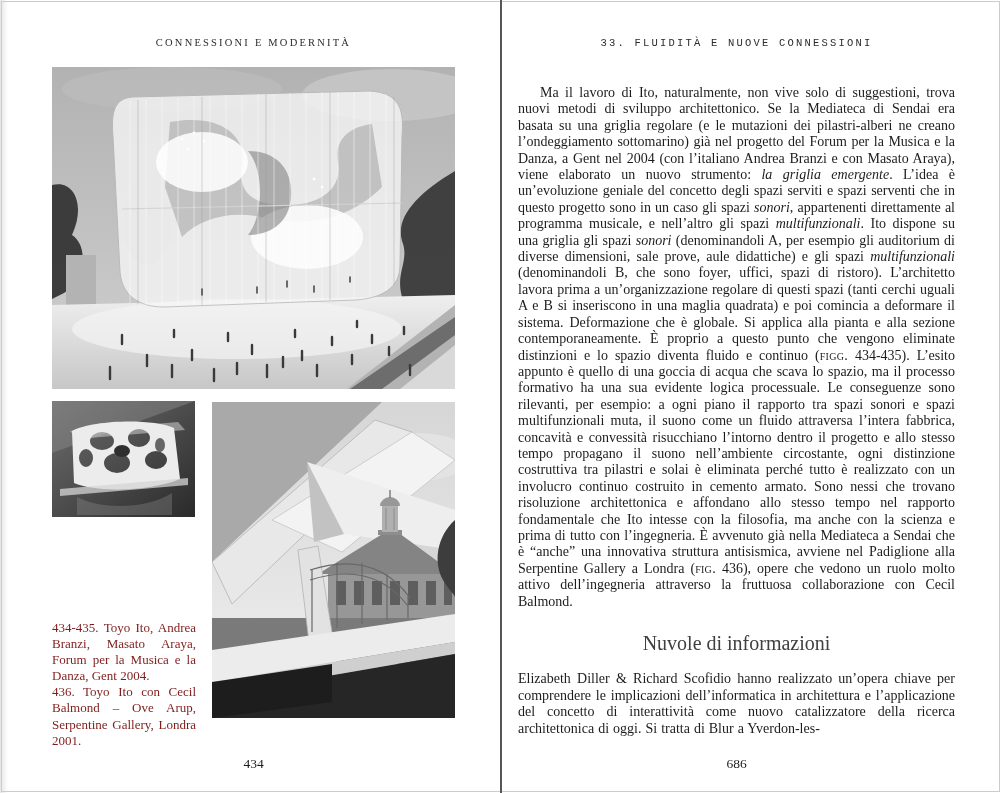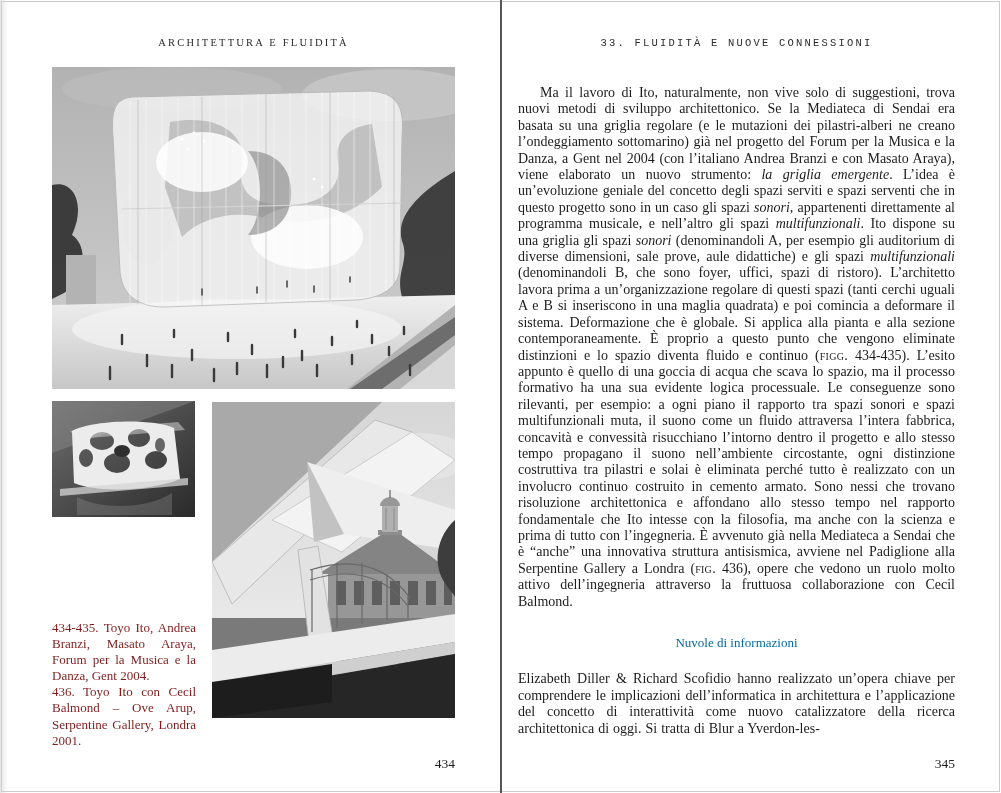--- a/index.html
+++ b/index.html
@@ -12,21 +12,21 @@
   .edge-shade{position:absolute;left:0;top:0;width:8px;height:793px;background:linear-gradient(to right,rgba(0,0,0,0.10),rgba(0,0,0,0));}
   .page-divider{position:absolute;left:500px;top:0;width:2px;height:793px;background:#565656;}
 
   .running-head{
     position:absolute;top:37px;text-align:center;
     font-size:10.5px;letter-spacing:2.2px;color:#2b2b2b;white-space:nowrap;
   }
   .running-head.left{left:52px;width:403px;}
   .running-head.right{left:518px;width:437px;font-family:Liberation Mono, monospace;}
 
-  .page-number{position:absolute;top:756px;text-align:right;font-size:13.5px;color:#1c1c1c;}
+  .page-number{position:absolute;top:756px;text-align:center;font-size:13.5px;color:#1c1c1c;}
   .page-number.left{left:52px;width:403px;}
   .page-number.right{left:518px;width:437px;}
 
   figure{margin:0;padding:0;position:absolute;line-height:0;}
   .fig-main{left:52px;top:67px;width:403px;height:322px;}
   .fig-small-left{left:52px;top:401px;width:143px;height:116px;}
   .fig-small-right{left:212px;top:402px;width:243px;height:316px;}
   figure svg{display:block;width:100%;height:100%;}
 
   .caption{
@@ -37,33 +37,33 @@
 
   .body-text{
     position:absolute;left:518px;top:85px;width:437px;
     font-size:14px;line-height:16.4px;color:#1c1c1c;
   }
   .body-text p.para{margin:0;text-align:justify;word-spacing:0.5px;}
   .body-text p.para.indent{text-indent:22px;}
   .it{font-style:italic;}
   .sc{font-variant:small-caps;letter-spacing:0.3px;}
   .section-heading{
-    text-align:center;font-size:13px;color:#0369a1;
+    text-align:center;font-size:20px;color:#404040;
     margin:25px 0 20px 0;font-weight:normal;
   }
 </style>
 </head>
 <body>
 
 <div class="edge-shade"></div>
 <div class="spread-frame"></div>
 <div class="page-divider"></div>
 
 <div>
-  <div class="running-head left">ARCHITETTURA E FLUIDITÀ</div>
+  <div class="running-head left">CONNESSIONI E MODERNITÀ</div>
 
   <figure class="fig-main">
     <svg viewBox="0 0 403 322" preserveAspectRatio="none" aria-hidden="true">
       <defs>
         <linearGradient id="skyA" x1="0" y1="0" x2="0" y2="1">
           <stop offset="0" stop-color="#b2b2b2"></stop>
             <stop offset="1" stop-color="#d0d0d0"></stop>
         </linearGradient>
         <linearGradient id="groundA" x1="0" y1="0" x2="0" y2="1">
           <stop offset="0" stop-color="#efefef"></stop>
@@ -261,14 +261,14 @@
 
 <div>
   <div class="running-head right">33.  FLUIDITÀ E NUOVE CONNESSIONI</div>
 
   <div class="body-text">
       <p class="para indent"><span>Ma il lavoro di Ito, naturalmente, non vive solo di suggestioni, trova nuovi metodi di sviluppo architettonico. Se la Mediateca di Sendai era basata su una griglia regolare (e le mutazioni dei pilastri-alberi ne creano l’ondeggiamento sottomarino) già nel progetto del Forum per la Musica e la Danza, a Gent nel 2004 (con l’italiano Andrea Branzi e con Masato Araya), viene elaborato un nuovo strumento: </span><span class="it">la griglia emergente</span><span>. L’idea è un’evoluzione geniale del concetto degli spazi serviti e spazi serventi che in questo progetto sono in un caso gli spazi </span><span class="it">sonori</span><span>, appartenenti direttamente al programma musicale, e nell’altro gli spazi </span><span class="it">multifunzionali</span><span>. Ito dispone su una griglia gli spazi </span><span class="it">sonori</span><span> (denominandoli A, per esempio gli auditorium di diverse dimensioni, sale prove, aule didattiche) e gli spazi </span><span class="it">multifunzionali</span><span> (denominandoli B, che sono foyer, uffici, spazi di ristoro). L’architetto lavora prima a un’organizzazione regolare di questi spazi (tanti cerchi uguali A e B si inseriscono in una maglia quadrata) e poi comincia a deformare il sistema. Deformazione che è globale. Si applica alla pianta e alla sezione contemporaneamente. È proprio a questo punto che vengono eliminate distinzioni e lo spazio diventa fluido e continuo (</span><span class="sc">figg.</span><span> 434-435). L’esito appunto è quello di una goccia di acqua che scava lo spazio, ma il processo formativo ha una sua evidente logica processuale. Le conseguenze sono rilevanti, per esempio: a ogni piano il rapporto tra spazi sonori e spazi multifunzionali muta, il suono come un fluido attraversa l’intera fabbrica, concavità e convessità risucchiano l’intorno dentro il progetto e allo stesso tempo propagano il suono nell’ambiente circostante, ogni distinzione costruttiva tra pilastri e solai è eliminata perché tutto è realizzato con un involucro continuo costruito in cemento armato. Sono nessi che trovano risoluzione architettonica e affondano allo stesso tempo nel rapporto fondamentale che Ito intesse con la filosofia, ma anche con la scienza e prima di tutto con l’ingegneria. È avvenuto già nella Mediateca a Sendai che è “anche” una innovativa struttura antisismica, avviene nel Padiglione alla Serpentine Gallery a Londra (</span><span class="sc">fig.</span><span> 436), opere che vedono un ruolo molto attivo dell’ingegneria attraverso la fruttuosa collaborazione con Cecil Balmond.</span></p>
       <div class="section-heading">Nuvole di informazioni</div>
       <p class="para"><span>Elizabeth Diller &amp; Richard Scofidio hanno realizzato un’opera chiave per comprendere le implicazioni dell’informatica in architettura e l’applicazione del concetto di interattività come nuovo catalizzatore della ricerca architettonica di oggi. Si tratta di Blur a Yverdon-les-</span></p>
     </div>
 
-  <div class="page-number right">345</div>
+  <div class="page-number right">686</div>
 </div>
 
 </body></html>

